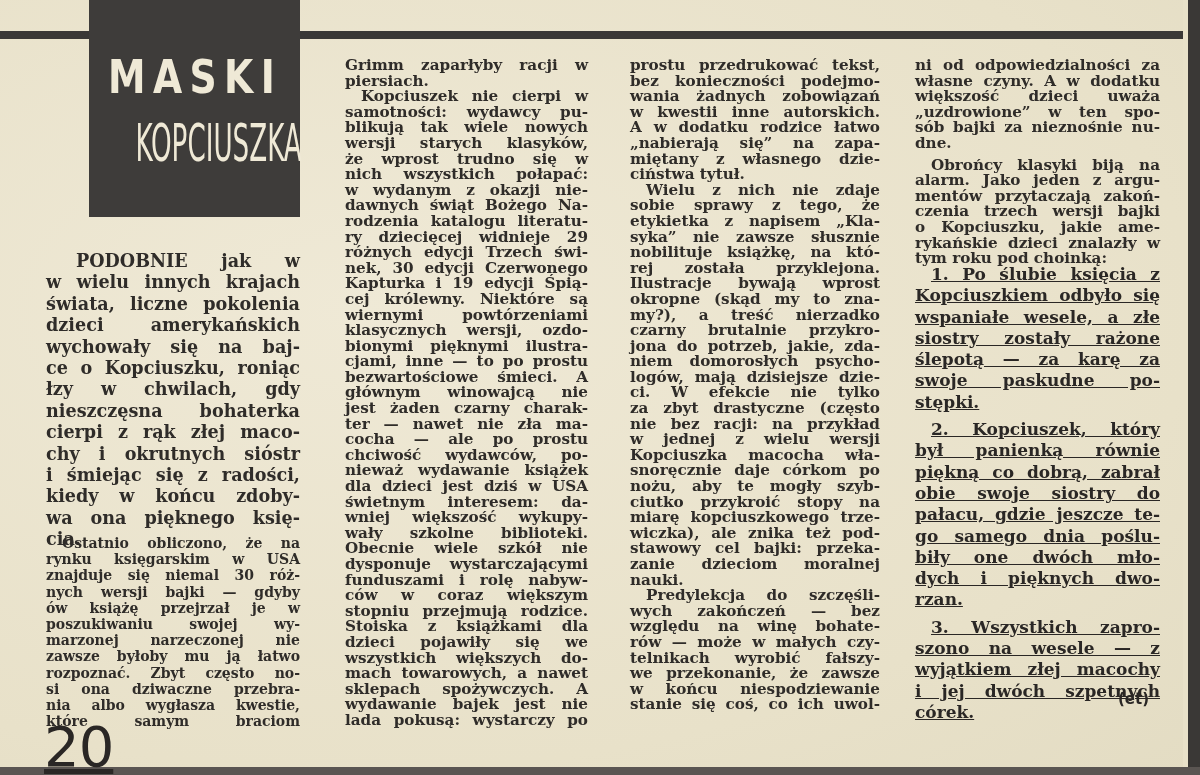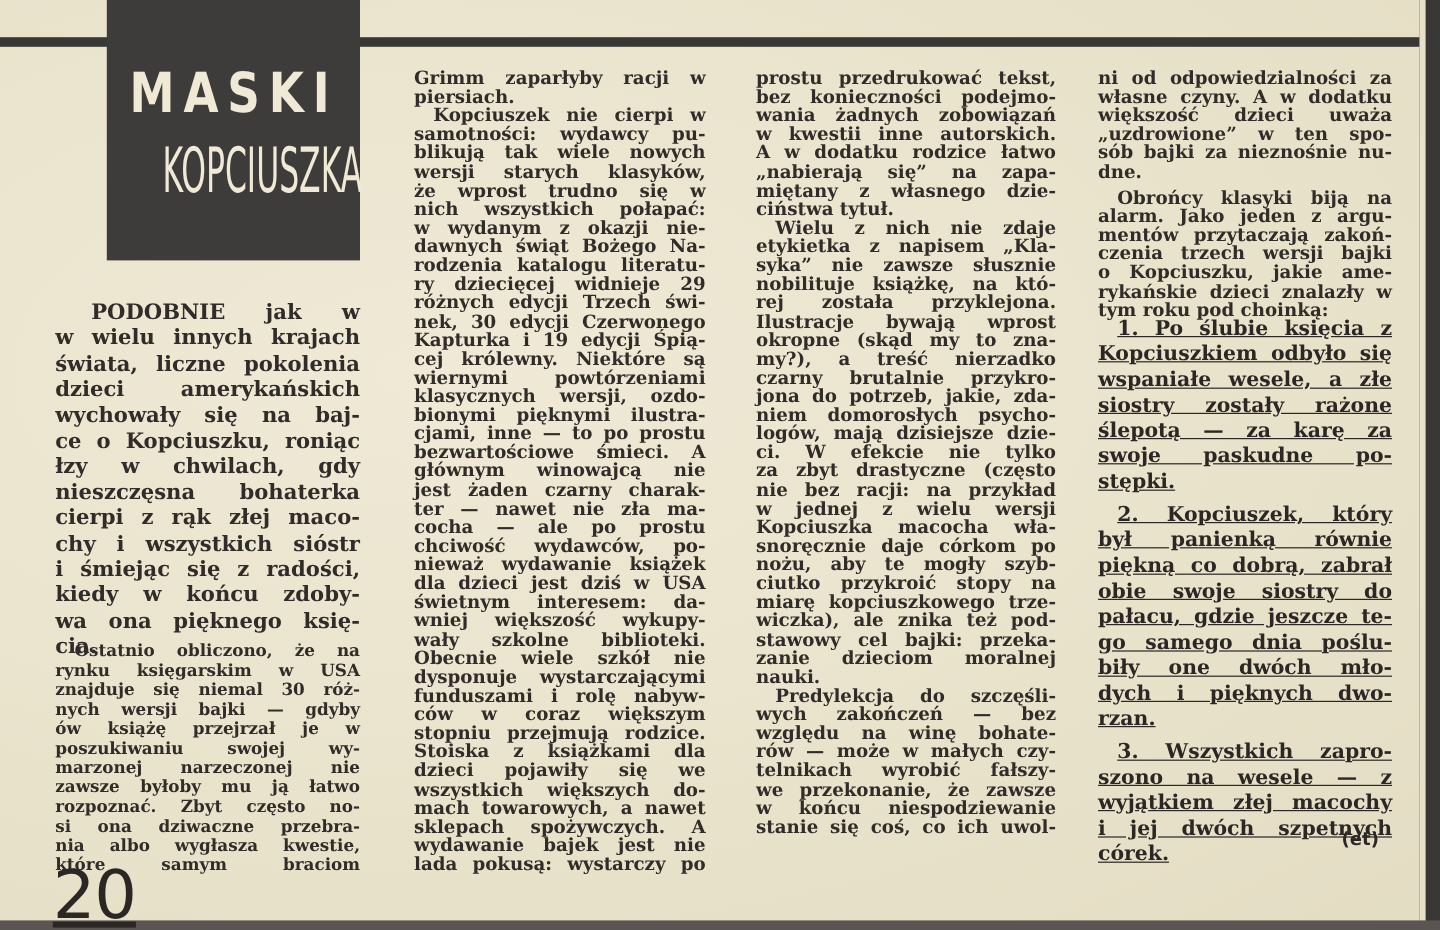--- a/index.html
+++ b/index.html
@@ -105,21 +105,21 @@
   <div class="col col1">
     <span class="ln indent" style="padding-left:30px">PODOBNIE jak w</span>
     <span class="ln">w wielu innych krajach</span>
     <span class="ln">świata, liczne pokolenia</span>
     <span class="ln">dzieci amerykańskich</span>
     <span class="ln">wychowały się na baj-</span>
     <span class="ln">ce o Kopciuszku, roniąc</span>
     <span class="ln">łzy w chwilach, gdy</span>
     <span class="ln">nieszczęsna bohaterka</span>
     <span class="ln">cierpi z rąk złej maco-</span>
-    <span class="ln">chy i wszystkich sióstr</span>
+    <span class="ln">chy i okrutnych sióstr</span>
     <span class="ln">i śmiejąc się z radości,</span>
     <span class="ln">kiedy w końcu zdoby-</span>
     <span class="ln">wa ona pięknego księ-</span>
     <span class="ln last">cia.</span>
   </div>
 
   <div class="col col1b">
     <span class="ln indent">Ostatnio obliczono, że na</span>
     <span class="ln">rynku księgarskim w USA</span>
     <span class="ln">znajduje się niemal 30 róż-</span>
@@ -183,20 +183,21 @@
   <div class="col col3">
     <span class="ln">prostu przedrukować tekst,</span>
     <span class="ln">bez konieczności podejmo-</span>
     <span class="ln">wania żadnych zobowiązań</span>
     <span class="ln">w kwestii inne autorskich.</span>
     <span class="ln">A w dodatku rodzice łatwo</span>
     <span class="ln">„nabierają się” na zapa-</span>
     <span class="ln">miętany z własnego dzie-</span>
     <span class="ln last">ciństwa tytuł.</span>
     <span class="ln indent">Wielu z nich nie zdaje</span>
+    <span class="ln">sobie sprawy z tego, że</span>
     <span class="ln">etykietka z napisem „Kla-</span>
     <span class="ln">syka” nie zawsze słusznie</span>
     <span class="ln">nobilituje książkę, na któ-</span>
     <span class="ln">rej została przyklejona.</span>
     <span class="ln">Ilustracje bywają wprost</span>
     <span class="ln">okropne (skąd my to zna-</span>
     <span class="ln">my?), a treść nierzadko</span>
     <span class="ln">czarny brutalnie przykro-</span>
     <span class="ln">jona do potrzeb, jakie, zda-</span>
     <span class="ln">niem domorosłych psycho-</span>

